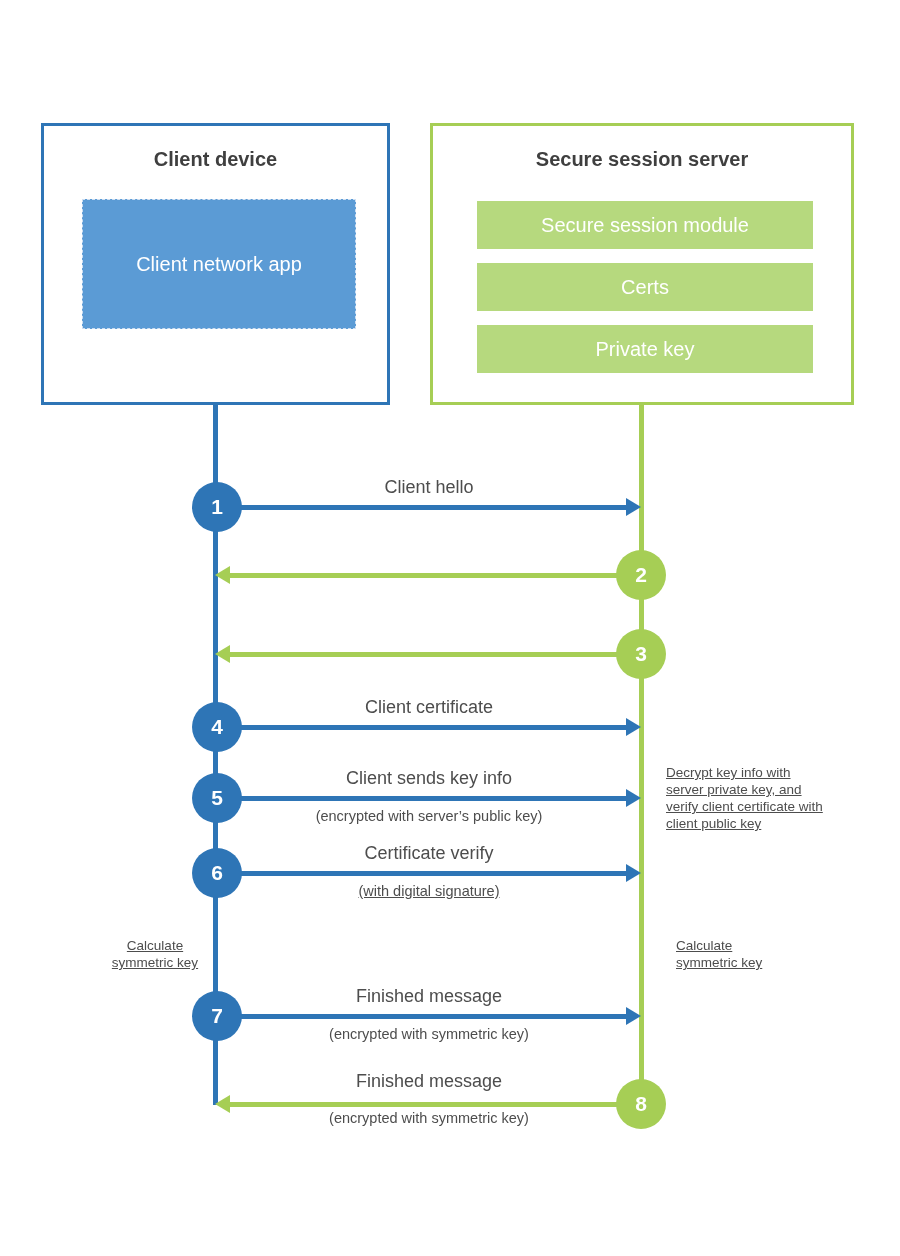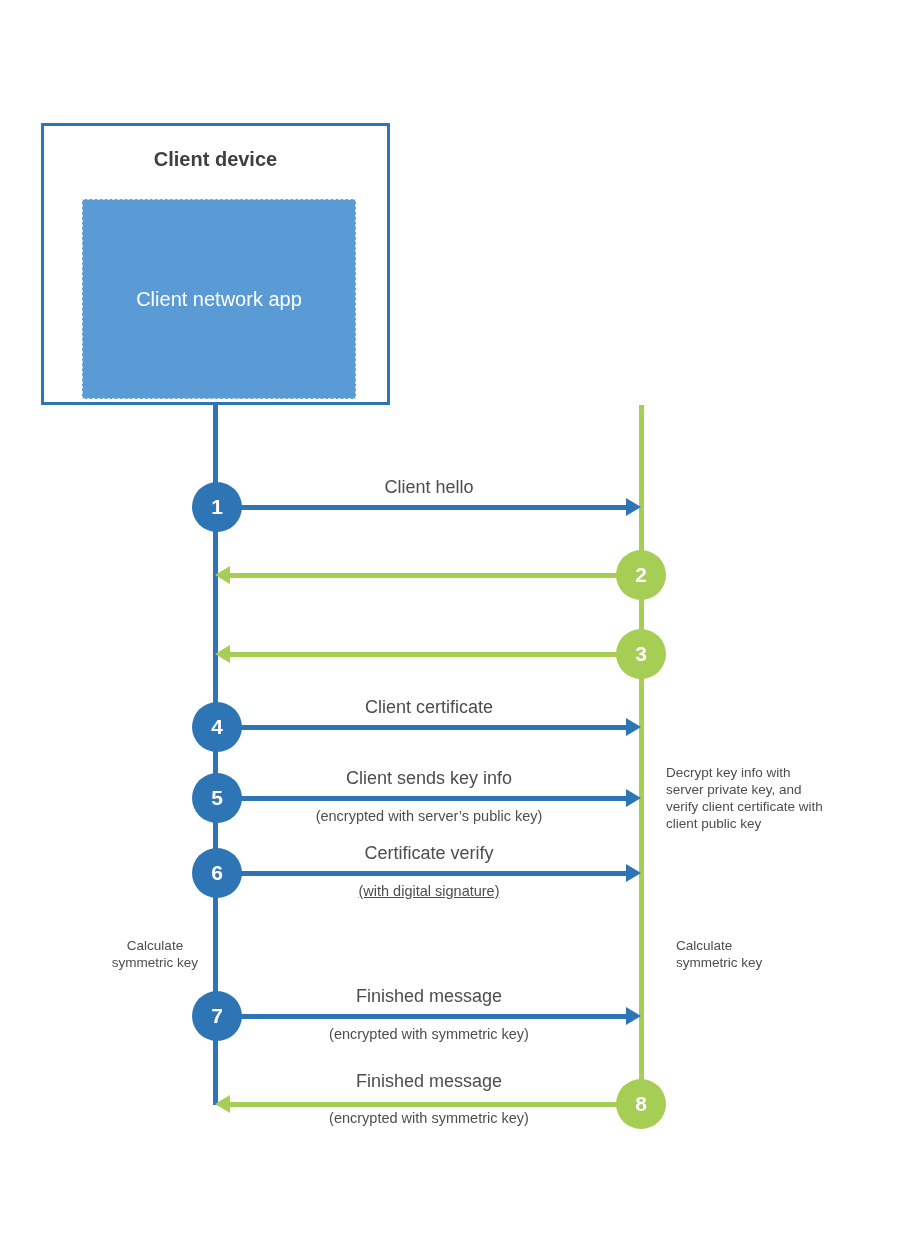--- a/index.html
+++ b/index.html
@@ -16,21 +16,21 @@
   .page{position:relative;width:900px;height:1256px;background:#ffffff;overflow:hidden;}
 
   .page-title{position:absolute;left:37px;top:28px;font-size:27px;font-weight:300;color:var(--title-gray);letter-spacing:0.2px;}
 
   
   .actor-box{position:absolute;top:123px;height:282px;background:#fff;}
   .client-box{left:41px;width:349px;border:3px solid var(--blue);}
   .server-box{left:430px;width:424px;border:3px solid var(--green);}
   .actor-title{margin-top:22px;text-align:center;font-size:20px;font-weight:700;color:var(--text-dark);}
 
-  .app-box{position:absolute;left:38px;top:73px;width:274px;height:200px;background:var(--blue-fill);
+  .app-box{position:absolute;left:38px;top:73px;width:274px;height:130px;background:var(--blue-fill);
     border:1px dashed #cfdff2;display:flex;align-items:center;justify-content:center;
     color:#fff;font-size:20px;text-align:center;line-height:1.45;padding:16px 40px;}
 
   .bar{position:absolute;left:44px;width:336px;height:48px;background:var(--green-fill);
     color:#fff;font-size:20px;text-align:center;line-height:48px;}
   .bar1{top:75px;}
   .bar2{top:137px;}
   .bar3{top:199px;}
 
   
@@ -65,36 +65,42 @@
   
   .msg-label{position:absolute;left:217px;width:424px;text-align:center;
     font-size:18px;color:var(--text-label);}
   .msg-sub{position:absolute;left:217px;width:424px;text-align:center;
     font-size:14.5px;color:var(--text-label);}
   .l1{top:477px;} .l2{top:545px;} .l3{top:624px;} .l4{top:697px;}
   .l5{top:768px;} .l6{top:843px;} .l7{top:986px;} .l8{top:1071px;}
   .sub5{top:808px;} .sub6{top:883px;text-decoration:underline;} .sub7{top:1026px;} .sub8{top:1110px;}
 
   
-  .note{position:absolute;font-size:13.5px;color:var(--text-label);line-height:17px;}
+  .note{position:absolute;font-size:13.5px;color:var(--text-label);line-height:17px;text-decoration:underline;}
   .server-note{left:666px;top:764px;width:162px;text-align:left;}
   .calc-left{left:95px;top:937px;width:120px;text-align:center;}
   .calc-right{left:676px;top:937px;width:110px;text-align:left;}
 </style>
 </head>
 <body>
 
 <div class="page">
 
 
   <div class="actor-box client-box">
     <div class="actor-title">Client device</div>
     <div class="app-box">Client network app</div>
   </div>
 
+  <div class="actor-box server-box">
+    <div class="actor-title">Secure session server</div>
+    <div class="bar bar1">Secure session module</div>
+    <div class="bar bar2">Certs</div>
+    <div class="bar bar3">Private key</div>
+  </div>
 
   <div class="lifeline lifeline-blue"></div>
   <div class="lifeline lifeline-green"></div>
 
   <div class="arrow-line blue y1"></div>
   <div class="head right y1h"></div>
   <div class="msg-label l1">Client hello</div>
   <div class="step blue s1">1</div>
 
   <div class="arrow-line green y2"></div>

